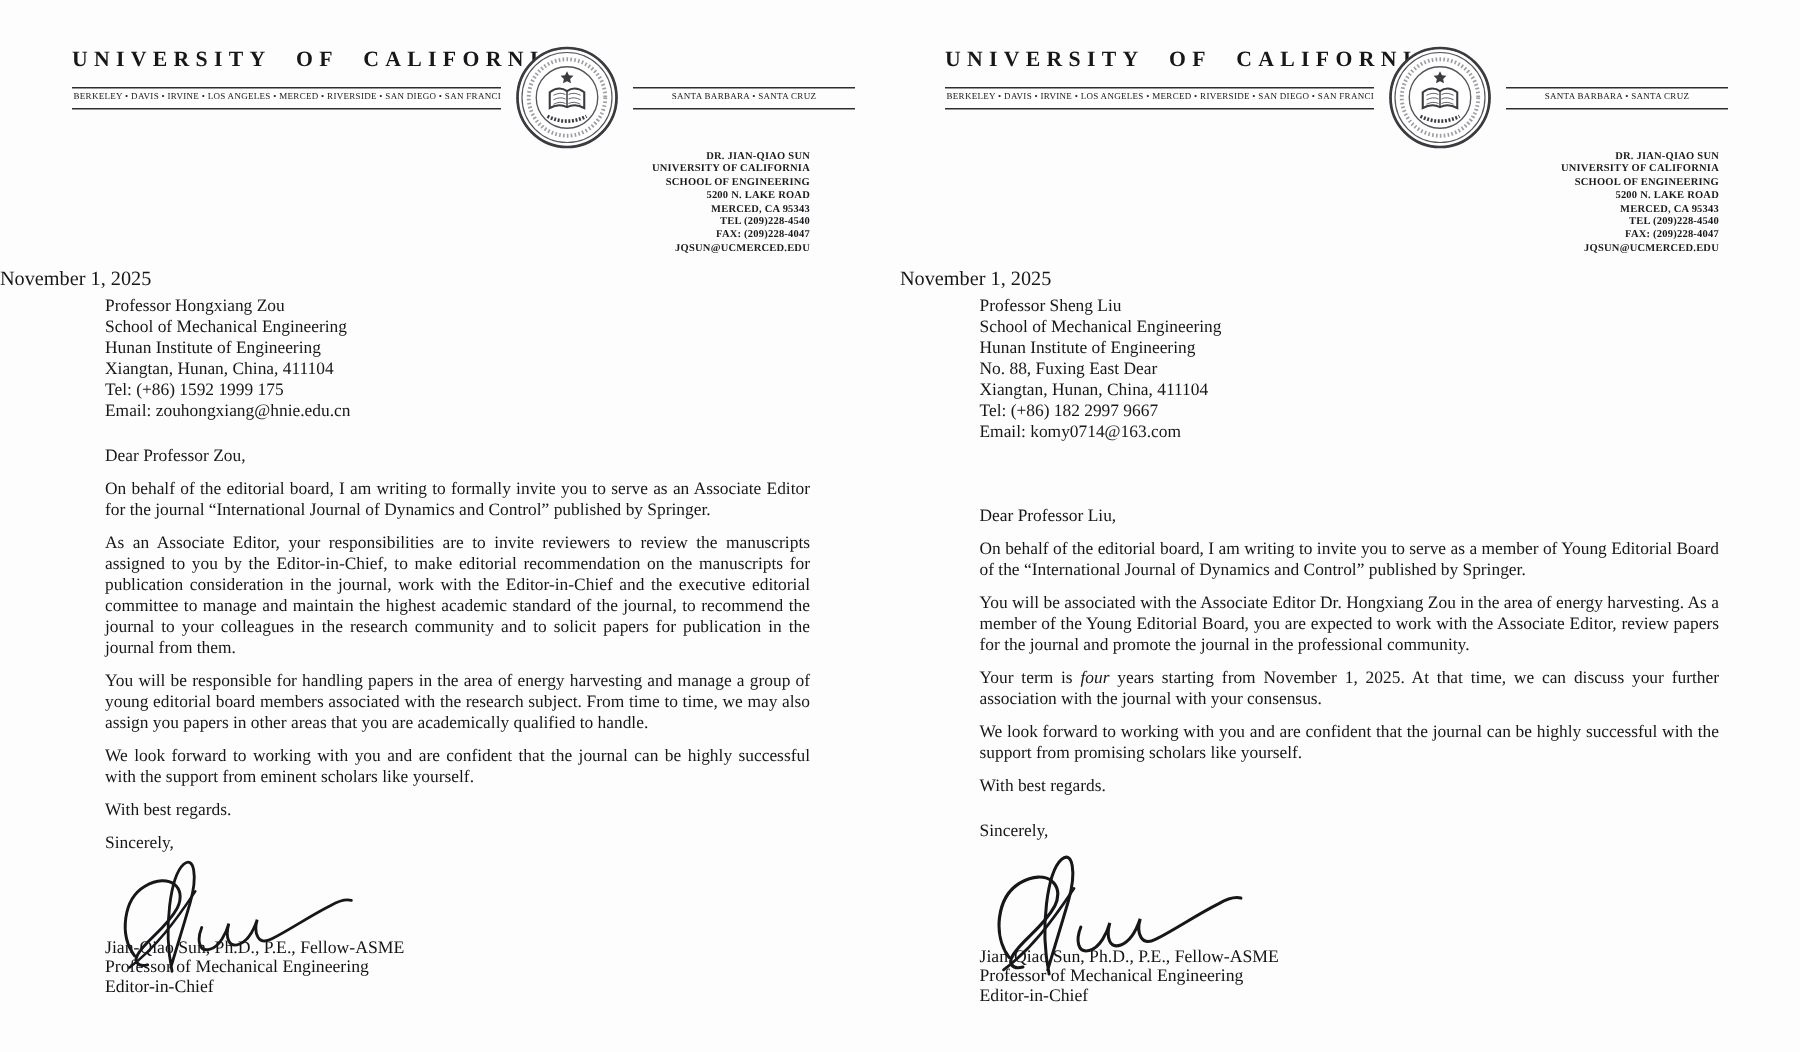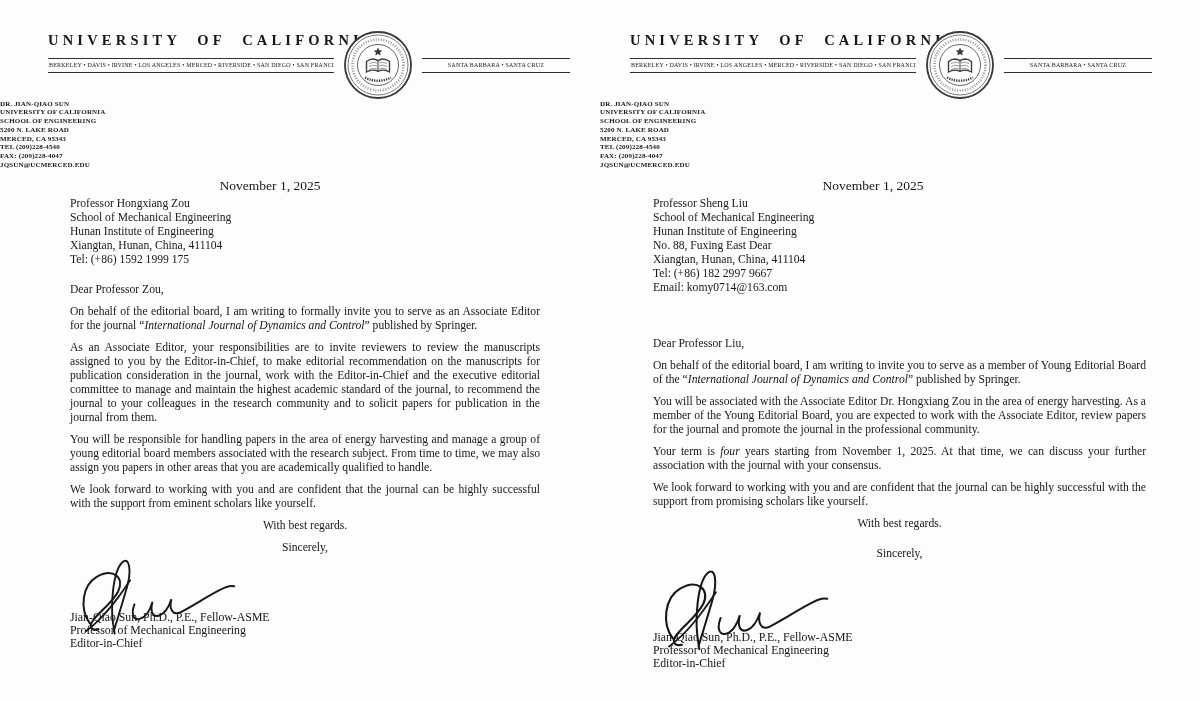--- a/index.html
+++ b/index.html
@@ -28,34 +28,34 @@
   .lh-left { flex:1; }
   .seal-gap { width:88px; position:relative; }
   .lh-right { width:148px; text-align:center; }
   .seal {
     position:absolute; left:50%; top:50%;
     transform:translate(-50%,-50%);
     width:70px; height:70px;
   }
 
   .sender {
-    margin:27px var(--bmr) 0 0; 
+    margin:27px var(--bmr) 0 0; text-align:right;
     font-size:7px; font-weight:700; line-height:8.8px; letter-spacing:0.15px; color:#1a1a1e;
   }
-  .date { margin:8px var(--bmr) 0 0; text-align:center; font-size:13.5px; color:#17171a; }
+  .date { margin:8px var(--bmr) 0 0; text-align:left; font-size:13.5px; color:#17171a; }
 
   .bodytext { font-size:11.6px; line-height:14px; color:#17171a; }
   .recipient { margin:3px var(--bmr) 0 var(--bml); }
   .salutation { margin:16px var(--bmr) 0 var(--bml); }
   .lb .salutation { margin-top:42px; }
   .para { margin:8px var(--bmr) 0 var(--bml); text-align:justify; }
-  .closing { margin:8px var(--bmr) 0 var(--bml);text-align:center; }
+  .closing { margin:8px var(--bmr) 0 var(--bml); }
   .lb .closing-sincerely { margin-top:16px; }
 
-  .jn { font-style:italic; }
+  .jn { }
   .emph { font-style:italic; font-weight:400; }
 
   .sig-wrap { margin:0 0 0 calc(var(--bml) - 8px); height:56px; position:relative; }
   .lb .sig-wrap { height:66px; margin-top:4px; }
   .sig-svg { position:absolute; left:0; top:-4px; }
   .signer { margin:0 var(--bmr) 0 var(--bml); font-size:11.8px; line-height:13.2px; font-weight:400; color:#141417; }
 </style>
 </head>
 <body>
 
@@ -108,20 +108,21 @@
     </div>
 
     <div class="date">November 1, 2025</div>
 
     <div class="recipient bodytext">
       <div>Professor Hongxiang Zou</div>
       <div>School of Mechanical Engineering</div>
       <div>Hunan Institute of Engineering</div>
       <div>Xiangtan, Hunan, China, 411104</div>
       <div>Tel: (+86) 1592 1999 175</div>
+      <div>Email: zouhongxiang@hnie.edu.cn</div>
     </div>
 
     <div class="salutation bodytext">Dear Professor Zou,</div>
 
     <p class="para bodytext"><span>On behalf of the editorial board, I am writing to formally invite you to serve as an Associate Editor for the journal “</span><span class="jn">International Journal of Dynamics and Control</span><span>” published by Springer.</span></p>
 
     <p class="para bodytext">As an Associate Editor, your responsibilities are to invite reviewers to review the manuscripts assigned to you by the Editor-in-Chief, to make editorial recommendation on the manuscripts for publication consideration in the journal, work with the Editor-in-Chief and the executive editorial committee to manage and maintain the highest academic standard of the journal, to recommend the journal to your colleagues in the research community and to solicit papers for publication in the journal from them.</p>
 
     <p class="para bodytext">You will be responsible for handling papers in the area of energy harvesting and manage a group of young editorial board members associated with the research subject. From time to time, we may also assign you papers in other areas that you are academically qualified to handle.</p>
 

